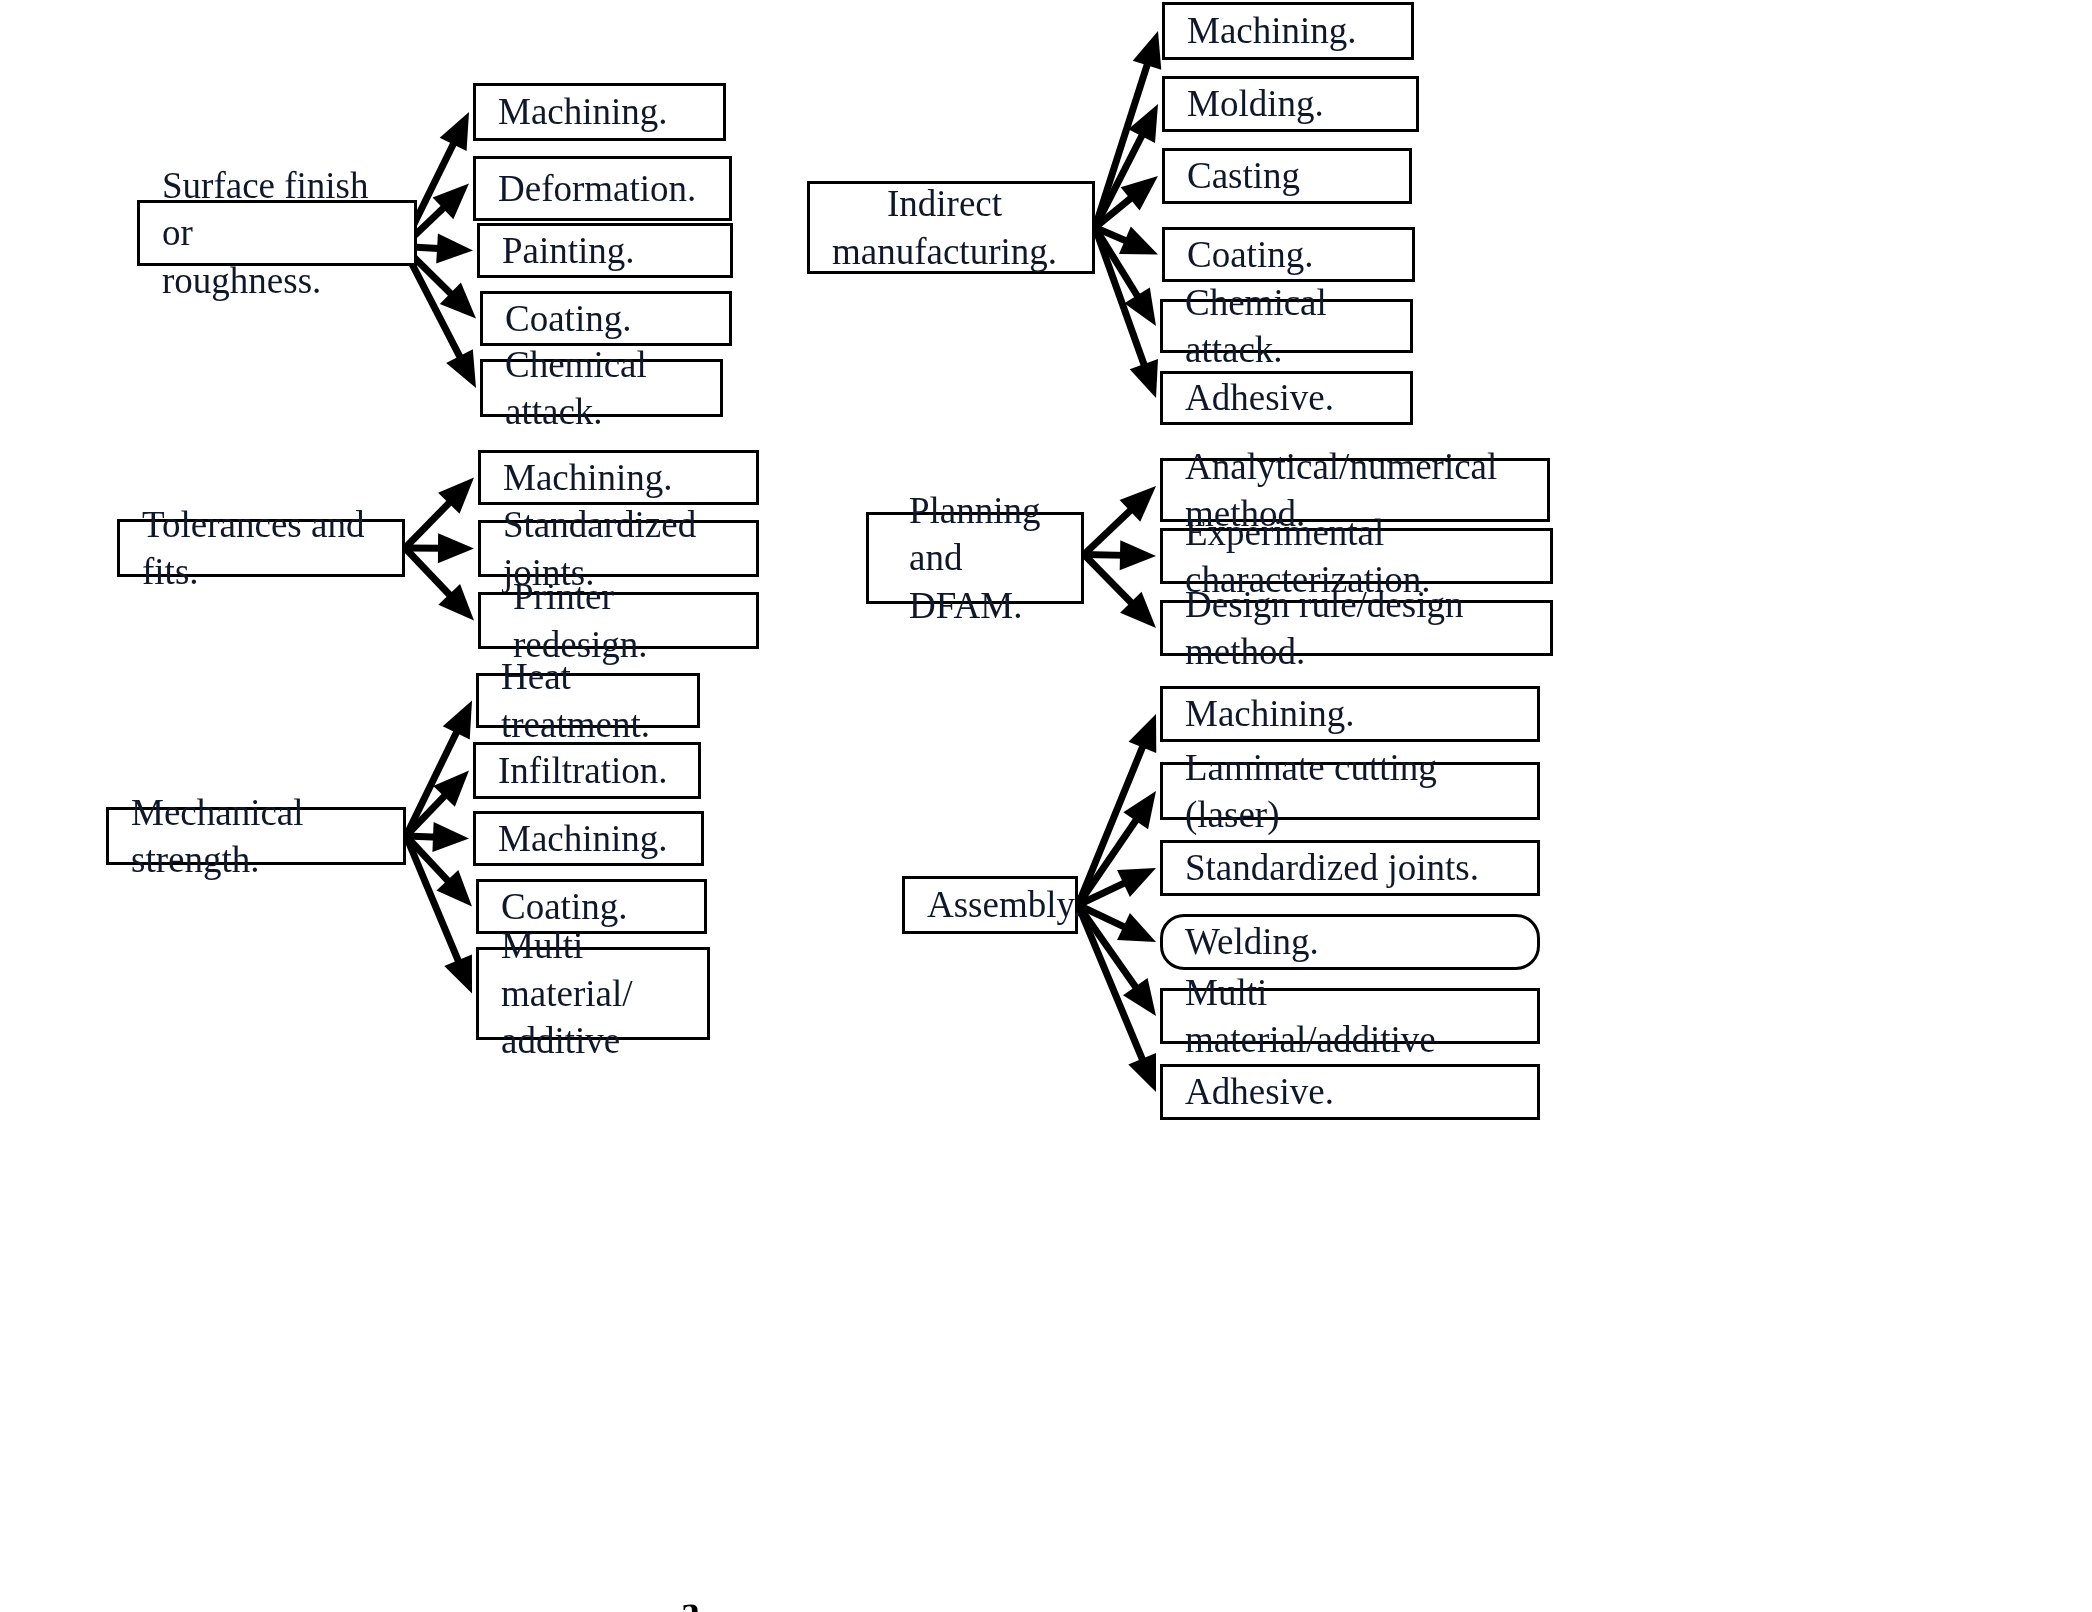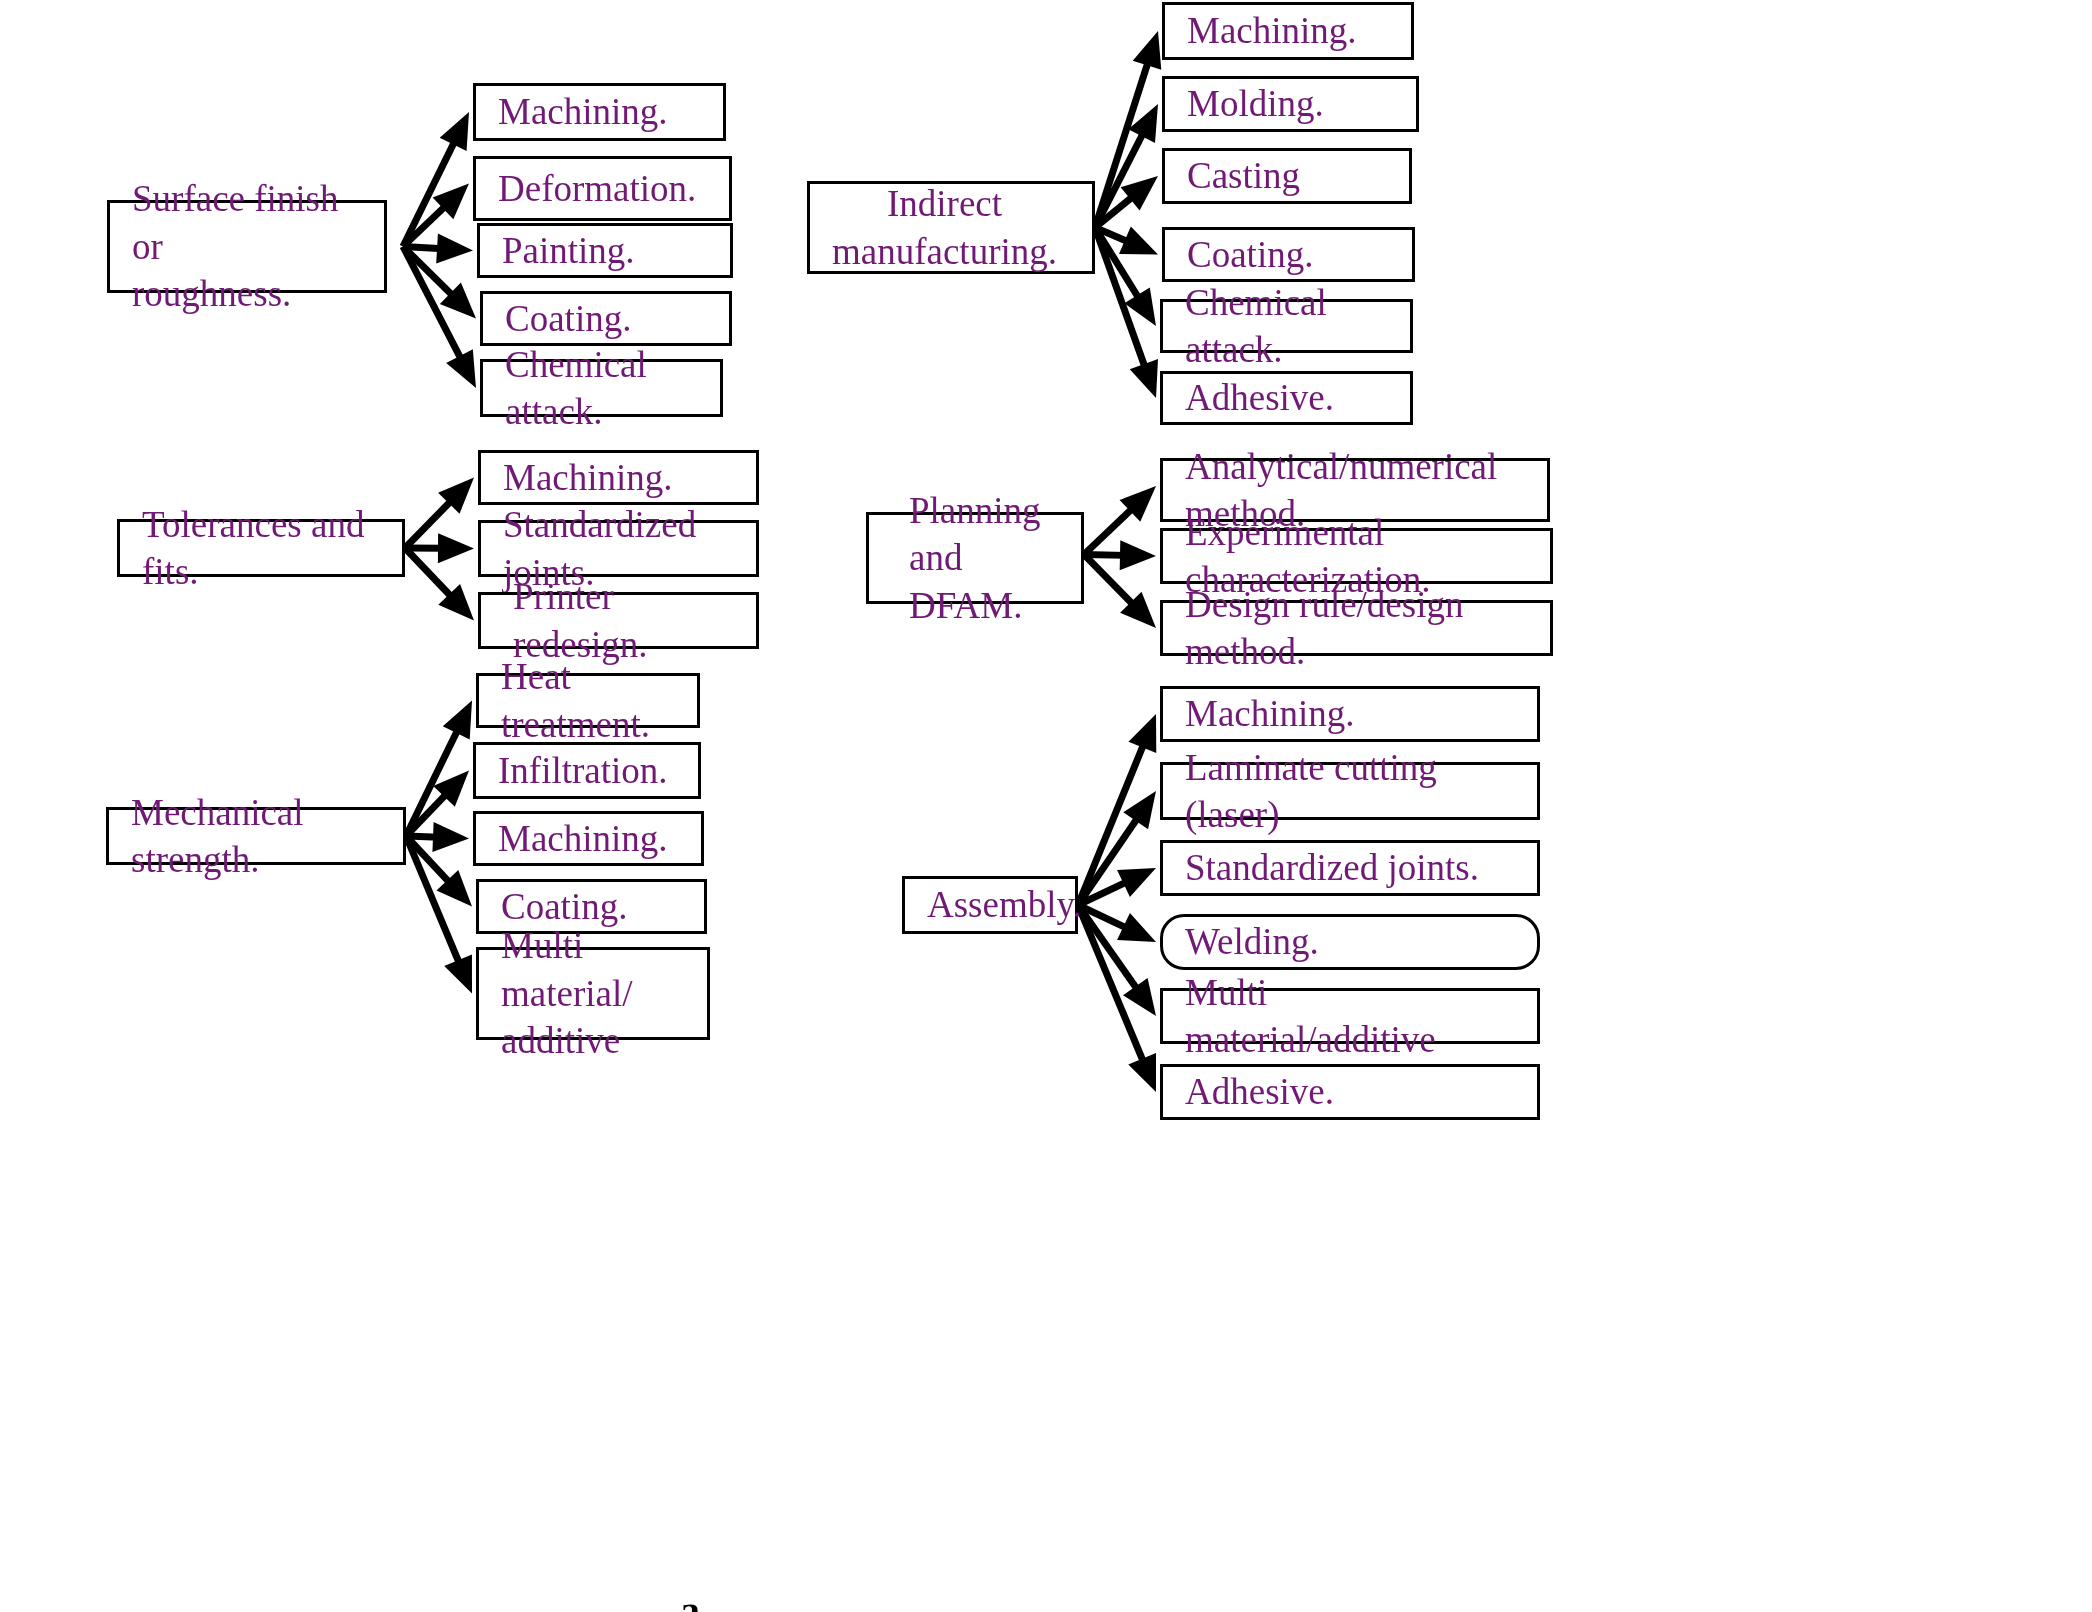--- a/index.html
+++ b/index.html
@@ -32,21 +32,21 @@
     box-sizing: border-box;
     border: 3px solid #000000;
     background: #ffffff;
     display: flex;
     align-items: center;
     justify-content: flex-start;
     padding: 0 22px;
     font-size: 37px;
     line-height: 1.28;
     font-family: "Liberation Serif", "DejaVu Serif", serif;
-    color: #701a75;
+    color: #0f172a;
     white-space: pre-line;
     z-index: 2;
   }
   .node.root {
     z-index: 3;
   }
   .caption {
     position: absolute;
     font-family: "Liberation Serif", "DejaVu Serif", serif;
     font-weight: bold;
@@ -113,21 +113,21 @@
       <polygon points="1156,868 1129.9026968085675,896.9815590701129 1117.045170602402,869.8765038246835" fill="#000000"></polygon>
       <line x1="1078" y1="905" x2="1128.8949447545706" y2="929.1424737938348" stroke="#000000" stroke-width="7" stroke-linecap="butt"></line>
       <polygon points="1156,942 1117.045170602402,940.1234961753165 1129.9026968085675,913.0184409298871" fill="#000000"></polygon>
       <line x1="1078" y1="905" x2="1138.751634498613" y2="991.45424909418" stroke="#000000" stroke-width="7" stroke-linecap="butt"></line>
       <polygon points="1156,1016 1123.0290859454255,995.1692816637095 1147.5748368512457,977.9209161623224" fill="#000000"></polygon>
       <line x1="1078" y1="905" x2="1144.4510258892515" y2="1064.3120748883334" stroke="#000000" stroke-width="7" stroke-linecap="butt"></line>
       <polygon points="1156,1092 1128.2972685112684,1064.5489769213743 1155.985193622935,1053.0000028106258" fill="#000000"></polygon>
     </svg>
 
   <div id="nodes">
-      <div class="node root" style="left: 107px; top: 200px; width: 280px; height: 93px; justify-content: center;"><span>Surface finish or
+      <div class="node root" style="left: 137px; top: 200px; width: 280px; height: 66px; justify-content: center;"><span>Surface finish or
 roughness.</span></div>
       <div class="node" style="left: 473px; top: 83px; width: 253px; height: 58px;"><span>Machining.</span></div>
       <div class="node" style="left: 473px; top: 156px; width: 259px; height: 65px;"><span>Deformation.</span></div>
       <div class="node" style="left: 477px; top: 223px; width: 256px; height: 55px;"><span>Painting.</span></div>
       <div class="node" style="left: 480px; top: 291px; width: 252px; height: 55px;"><span>Coating.</span></div>
       <div class="node" style="left: 480px; top: 359px; width: 243px; height: 58px;"><span>Chemical attack.</span></div>
       <div class="node root" style="left: 807px; top: 181px; width: 288px; height: 93px; text-align: center;"><span>Indirect
 manufacturing.</span></div>
       <div class="node" style="left: 1162px; top: 2px; width: 252px; height: 58px;"><span>Machining.</span></div>
       <div class="node" style="left: 1162px; top: 76px; width: 257px; height: 56px;"><span>Molding.</span></div>

